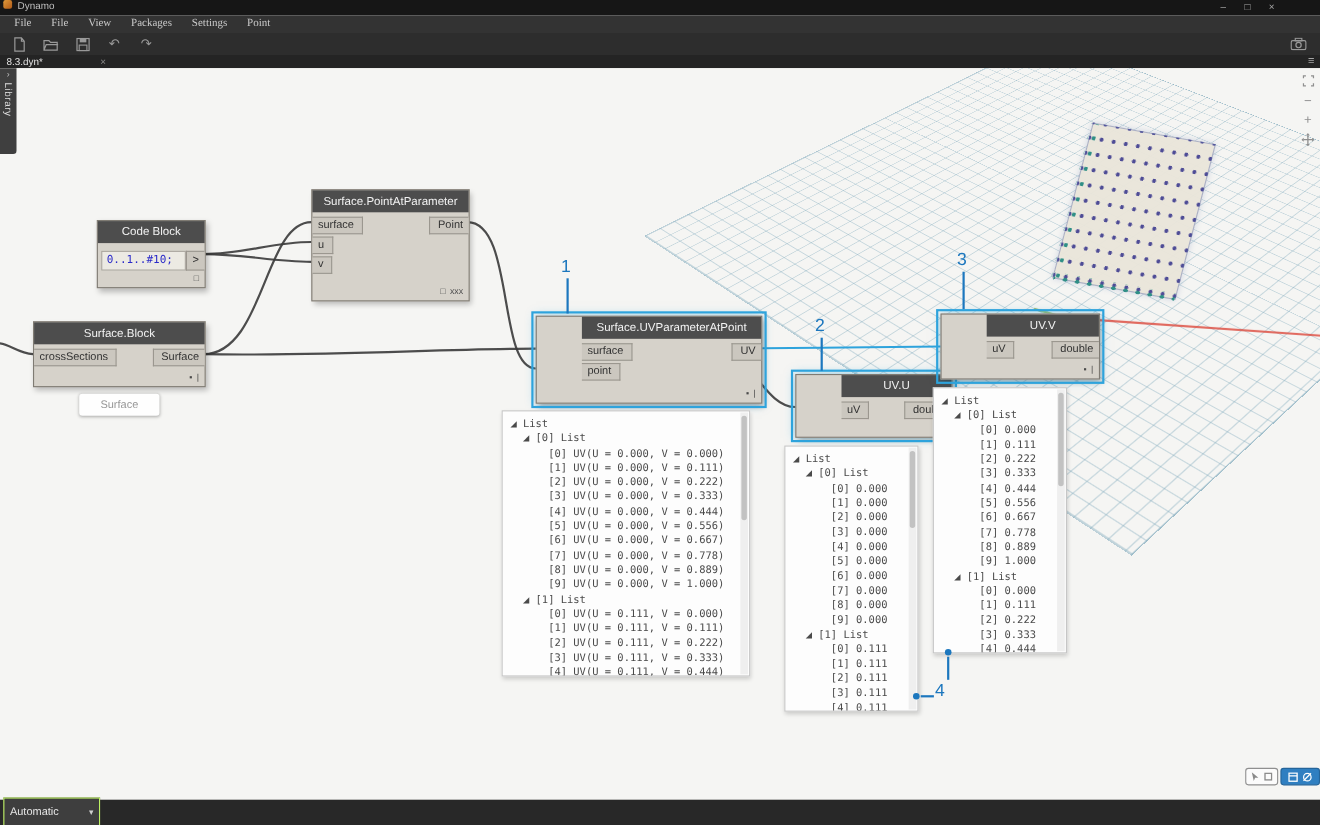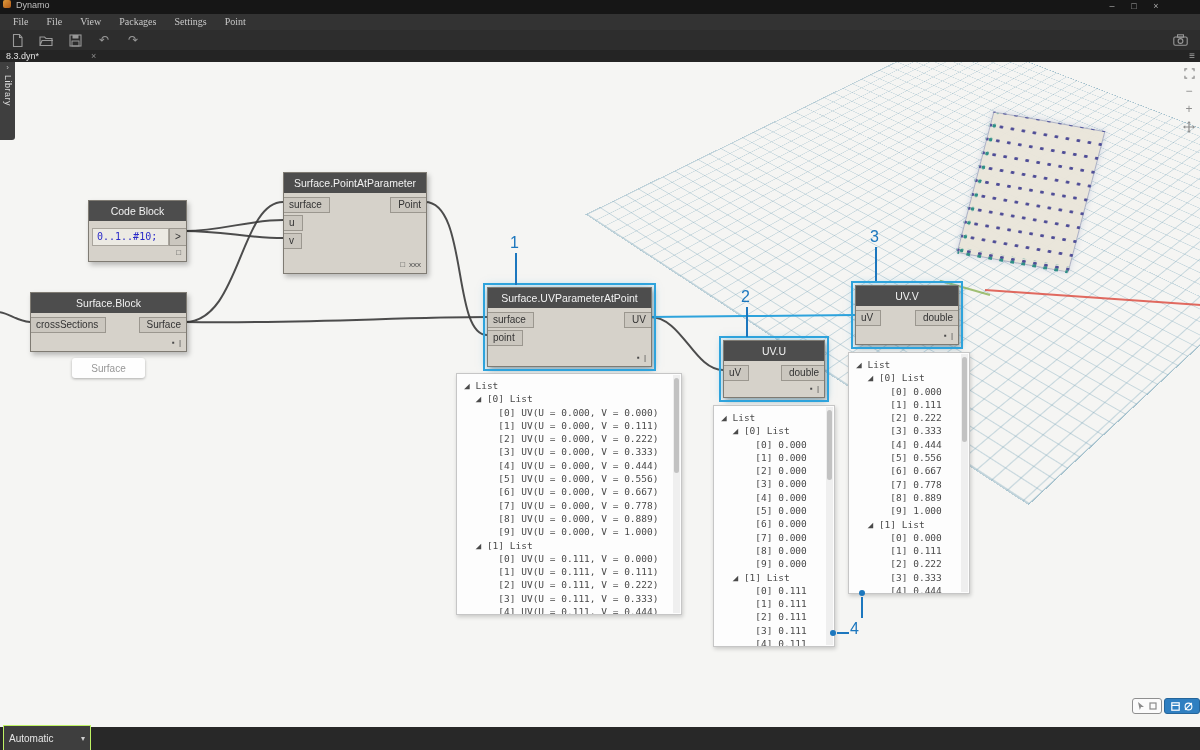--- a/index.html
+++ b/index.html
@@ -61,21 +61,21 @@
     transform:rotate(16deg);transform-origin:right center;z-index:0;}
 
   
   .wires{position:absolute;left:0;top:0;z-index:1;}
   .wire{fill:none;stroke:#3a3a3a;stroke-width:2;stroke-linecap:round;opacity:.9;}
   .wire.sel{stroke:#2ea3dc;opacity:1;}
 
   
   .node{position:absolute;display:flex;flex-direction:column;background:#d6d2ca;
     border:1px solid #7f7b73;box-shadow:2px 3px 5px rgba(0,0,0,.25);z-index:2;}
-  .node.selected{outline:2px solid #2ea3dc;outline-offset:2px;box-shadow:2px 3px 5px rgba(0,0,0,.25),0 0 9px rgba(46,163,220,.5);}
+  .node.selected{outline:2px solid #2ea3dc;outline-offset:2px;box-shadow:2px 3px 5px rgba(0,0,0,.25),0 0 9px rgba(46,163,220,.5);padding-left:41px;}
   .node-header{height:20px;background:#4d4d4d;color:#f2f2f2;font-size:10.5px;
     display:flex;align-items:center;justify-content:center;white-space:nowrap;}
   .node-body{flex:1;display:flex;justify-content:space-between;align-items:flex-start;padding-top:2px;}
   .ports{display:flex;flex-direction:column;align-items:flex-start;}
   .ports.out{align-items:flex-end;}
   .port{height:14px;line-height:14px;padding:0 7px 0 5px;margin-top:2px;font-size:10px;color:#333;
     background:#cbc7bf;border:1px solid #9b978f;border-left:none;white-space:nowrap;}
   .port.o{border:1px solid #9b978f;border-right:none;padding:0 5px 0 7px;}
   .node-footer{margin-top:auto;display:flex;justify-content:flex-end;align-items:center;gap:4px;
     height:13px;padding:0 5px 2px 0;color:#4a4a4a;font-size:8px;line-height:10px;}

